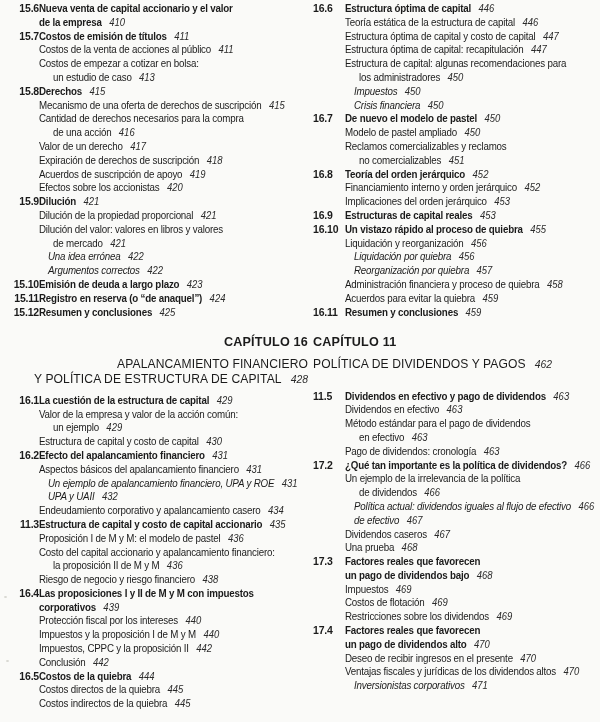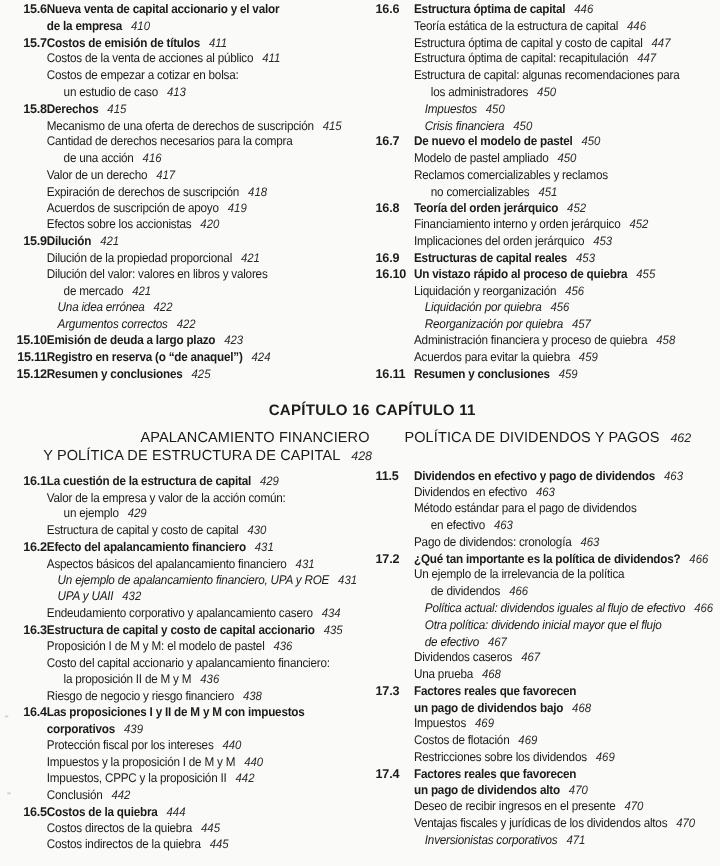--- a/index.html
+++ b/index.html
@@ -20,21 +20,21 @@
   .tp{display:inline-flex;align-items:baseline;transform-origin:0 100%;}
   .ind1{margin-left:14px;}
   .ind2{margin-left:9px;}
   .txt.b{font-weight:bold;}
   .txt.i{font-style:italic;}
   .pg{font-style:italic;font-size:10.2px;margin-left:8px;color:#2a2a2a;letter-spacing:0;}
 
   .chapter{margin-top:16px;margin-bottom:7px;}
   .chapter.single{margin-bottom:17px;}
   .ch-label{font-weight:bold;font-size:12.6px;line-height:15px;margin-bottom:7px;letter-spacing:0.2px;}
-  .ch-title{font-size:12.1px;line-height:14.2px;letter-spacing:0.1px;white-space:nowrap;margin-left:24px;}
+  .ch-title{font-size:12.1px;line-height:14.2px;letter-spacing:0.1px;white-space:nowrap;}
   .ch-title .pg{font-size:10.4px;margin-left:9px;}
 
   .speckle{position:absolute;width:3px;height:2px;background:#b9b9b2;border-radius:50%;opacity:.55;}
 </style>
 </head>
 <body>
 
 <div>
   <div class="col col-l" id="col-0">
       <div class="line">
@@ -255,21 +255,21 @@
         </span>
       </div>
       <div class="line">
         <span class="num"></span>
         <span class="tp" style="transform: scaleX(0.93);">
           <span class="txt">Endeudamiento corporativo y apalancamiento casero</span>
           <span class="pg">434</span>
         </span>
       </div>
       <div class="line">
-        <span class="num">16.3</span>
+        <span class="num">11.3</span>
         <span class="tp" style="transform: scaleX(0.93);">
           <span class="txt b">Estructura de capital y costo de capital accionario</span>
           <span class="pg">435</span>
         </span>
       </div>
       <div class="line">
         <span class="num"></span>
         <span class="tp" style="transform: scaleX(0.93);">
           <span class="txt">Proposición I de M y M: el modelo de pastel</span>
           <span class="pg">436</span>
@@ -574,26 +574,20 @@
         <span class="tp ind1" style="transform: scaleX(0.93);">
           <span class="txt">de dividendos</span>
           <span class="pg">466</span>
         </span>
       </div>
       <div class="line">
         <span class="num"></span>
         <span class="tp ind2" style="transform: scaleX(0.93);">
           <span class="txt i">Política actual: dividendos iguales al flujo de efectivo</span>
           <span class="pg">466</span>
-        </span>
-      </div>
-      <div class="line">
-        <span class="num"></span>
-        <span class="tp ind2" style="transform: scaleX(0.93);">
-          <span class="txt i">Otra política: dividendo inicial mayor que el flujo</span>
         </span>
       </div>
       <div class="line">
         <span class="num"></span>
         <span class="tp ind2" style="transform: scaleX(0.93);">
           <span class="txt i">de efectivo</span>
           <span class="pg">467</span>
         </span>
       </div>
       <div class="line">

